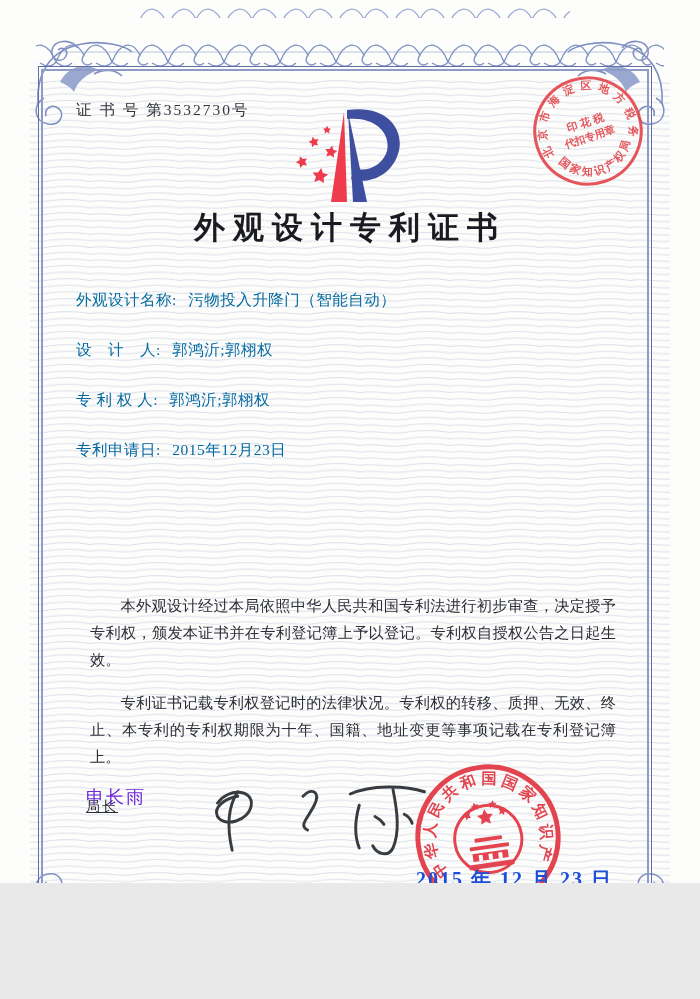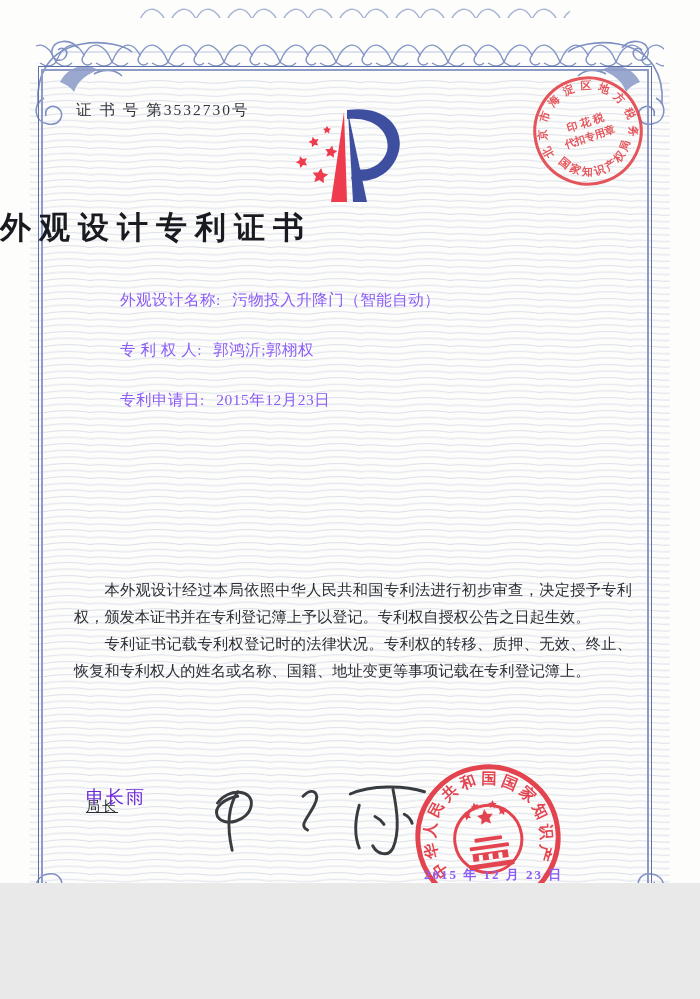--- a/index.html
+++ b/index.html
@@ -21,40 +21,40 @@
     position:absolute;left:2px;top:2px;right:2px;bottom:2px;
     border:2px solid #8e9bc7;
   }
   
   .cert-no{
     position:absolute;left:76px;top:100px;
     font-size:15.5px;letter-spacing:2px;color:#34363e;
   }
   .logo-wrap{position:absolute;left:287px;top:106px;width:126px;height:102px;}
   .title{
-    position:absolute;left:0;top:207px;width:700px;
+    position:absolute;left:0;top:207px;width:700px;text-align:center;
     font-size:31px;font-weight:bold;letter-spacing:8px;color:#1a1b20;
   }
   .fields{position:absolute;left:76px;top:290px;width:560px;}
-  .field-row{height:50px;font-size:15.5px;color:#8b5cf6;letter-spacing:0.5px;margin-left:44px;}
+  .field-row{height:50px;font-size:15.5px;color:#0369a1;letter-spacing:0.5px;}
   .field-label{display:inline;}
   .field-value{display:inline;margin-left:7px;}
   .paras{
     position:absolute;left:74px;top:576px;width:558px;
     font-size:15.2px;line-height:27px;text-align:justify;color:#2c2e36;
   }
-  .paras p{margin:0;text-indent:2em;}
+  .paras p{margin:16px;text-indent:2em;}
   .director{position:absolute;left:86px;top:798px;font-size:14px;color:#2c2e36;letter-spacing:2px;text-decoration:underline;}
   .director-name{position:absolute;left:86px;top:785px;font-size:18px;color:#6d28d9;letter-spacing:2px;}
   .sig-wrap{position:absolute;left:195px;top:775px;width:270px;height:92px;}
   .tax-stamp{position:absolute;left:527px;top:70px;width:122px;height:122px;opacity:.92;}
   .cnipa-seal{position:absolute;left:409px;top:758px;width:158px;height:158px;opacity:.95;}
   .seal-date{
     position:absolute;left:416px;top:866px;
-    font-size:13px;letter-spacing:2px;color:#8b5cf6;font-weight:bold;margin-left:8px;
+    font-size:20px;letter-spacing:2px;color:#1d4ed8;font-weight:bold;
   }
   .footer{
     position:absolute;left:0;top:903px;width:700px;text-align:right;
     font-size:12.5px;letter-spacing:2px;color:#4c4e58;
   }
 </style>
 </head>
 <body>
 
 <div class="page">
@@ -138,32 +138,36 @@
       </g>
     </svg>
   </div>
 
   <div class="fields">
     <div class="field-row">
       <span class="field-label">外观设计名称:</span>
       <span class="field-value">污物投入升降门（智能自动）</span>
     </div>
     <div class="field-row">
+      <span class="field-label">设　计　人:</span>
+      <span class="field-value">郭鸿沂;郭栩权</span>
+    </div>
+    <div class="field-row">
       <span class="field-label">专 利 权 人:</span>
       <span class="field-value">郭鸿沂;郭栩权</span>
     </div>
     <div class="field-row">
       <span class="field-label">专利申请日:</span>
       <span class="field-value">2015年12月23日</span>
     </div>
   </div>
 
   <div class="paras">
     <p>本外观设计经过本局依照中华人民共和国专利法进行初步审查，决定授予专利权，颁发本证书并在专利登记簿上予以登记。专利权自授权公告之日起生效。</p>
-    <p>专利证书记载专利权登记时的法律状况。专利权的转移、质押、无效、终止、恢复和专利权人的姓名或名称、国籍、地址变更等事项记载在专利登记簿上。</p>
+    <p>专利证书记载专利权登记时的法律状况。专利权的转移、质押、无效、终止、本专利的专利权期限为十年、国籍、地址变更等事项记载在专利登记簿上。</p>
   </div>
 
   <div class="director">局长</div>
   <div class="director-name">申长雨</div>
   <div class="sig-wrap">
     <svg viewBox="0 0 240 80" width="270" height="92" fill="none" stroke="#383b40" stroke-width="2.6" stroke-linecap="round">
       <path d="M38,14 C30,26 28,44 33,66"></path>
       <path d="M20,24 C30,10 52,12 50,26 C48,40 26,46 20,36 C16,28 26,20 38,18"></path>
       <path d="M96,18 C104,10 112,14 106,26 C100,38 92,44 100,48"></path>
       <path d="M138,16 C156,8 186,8 204,14"></path>

